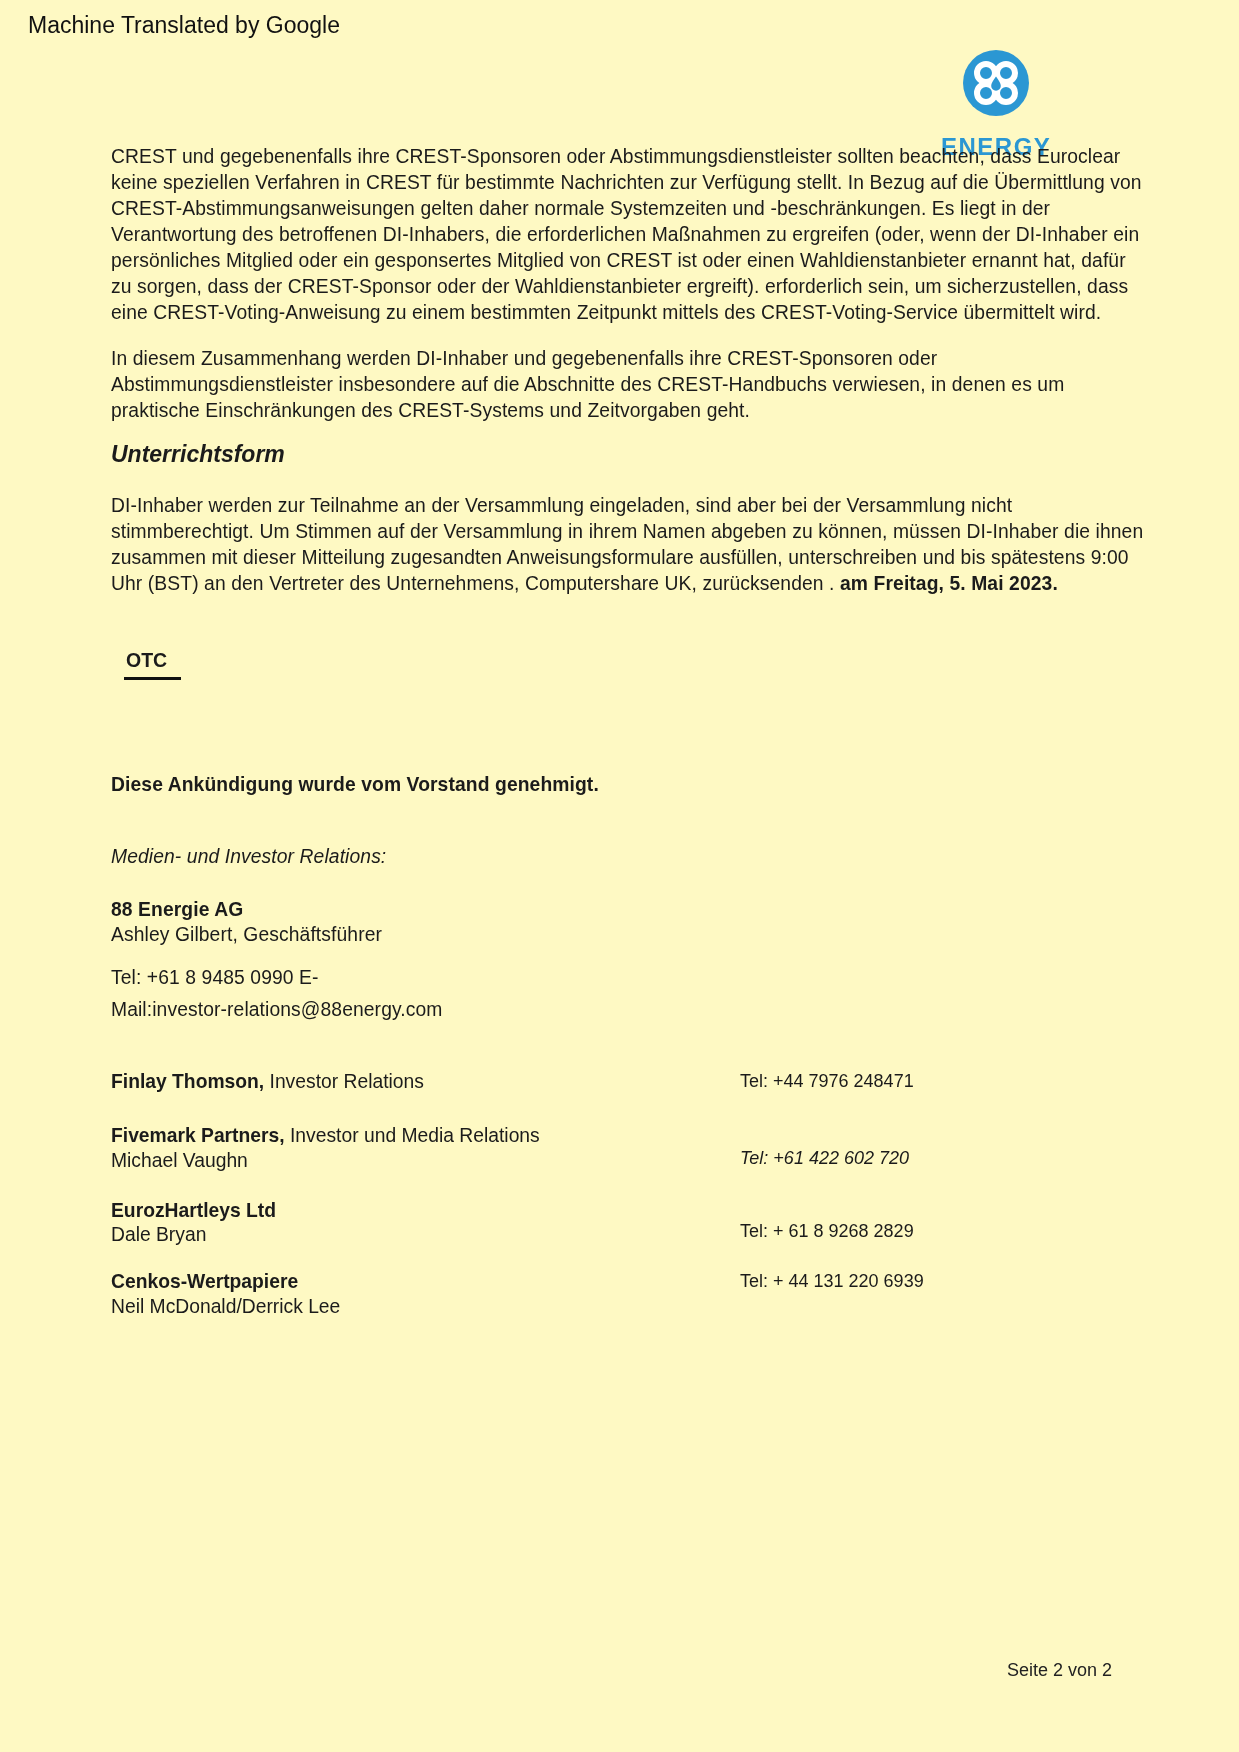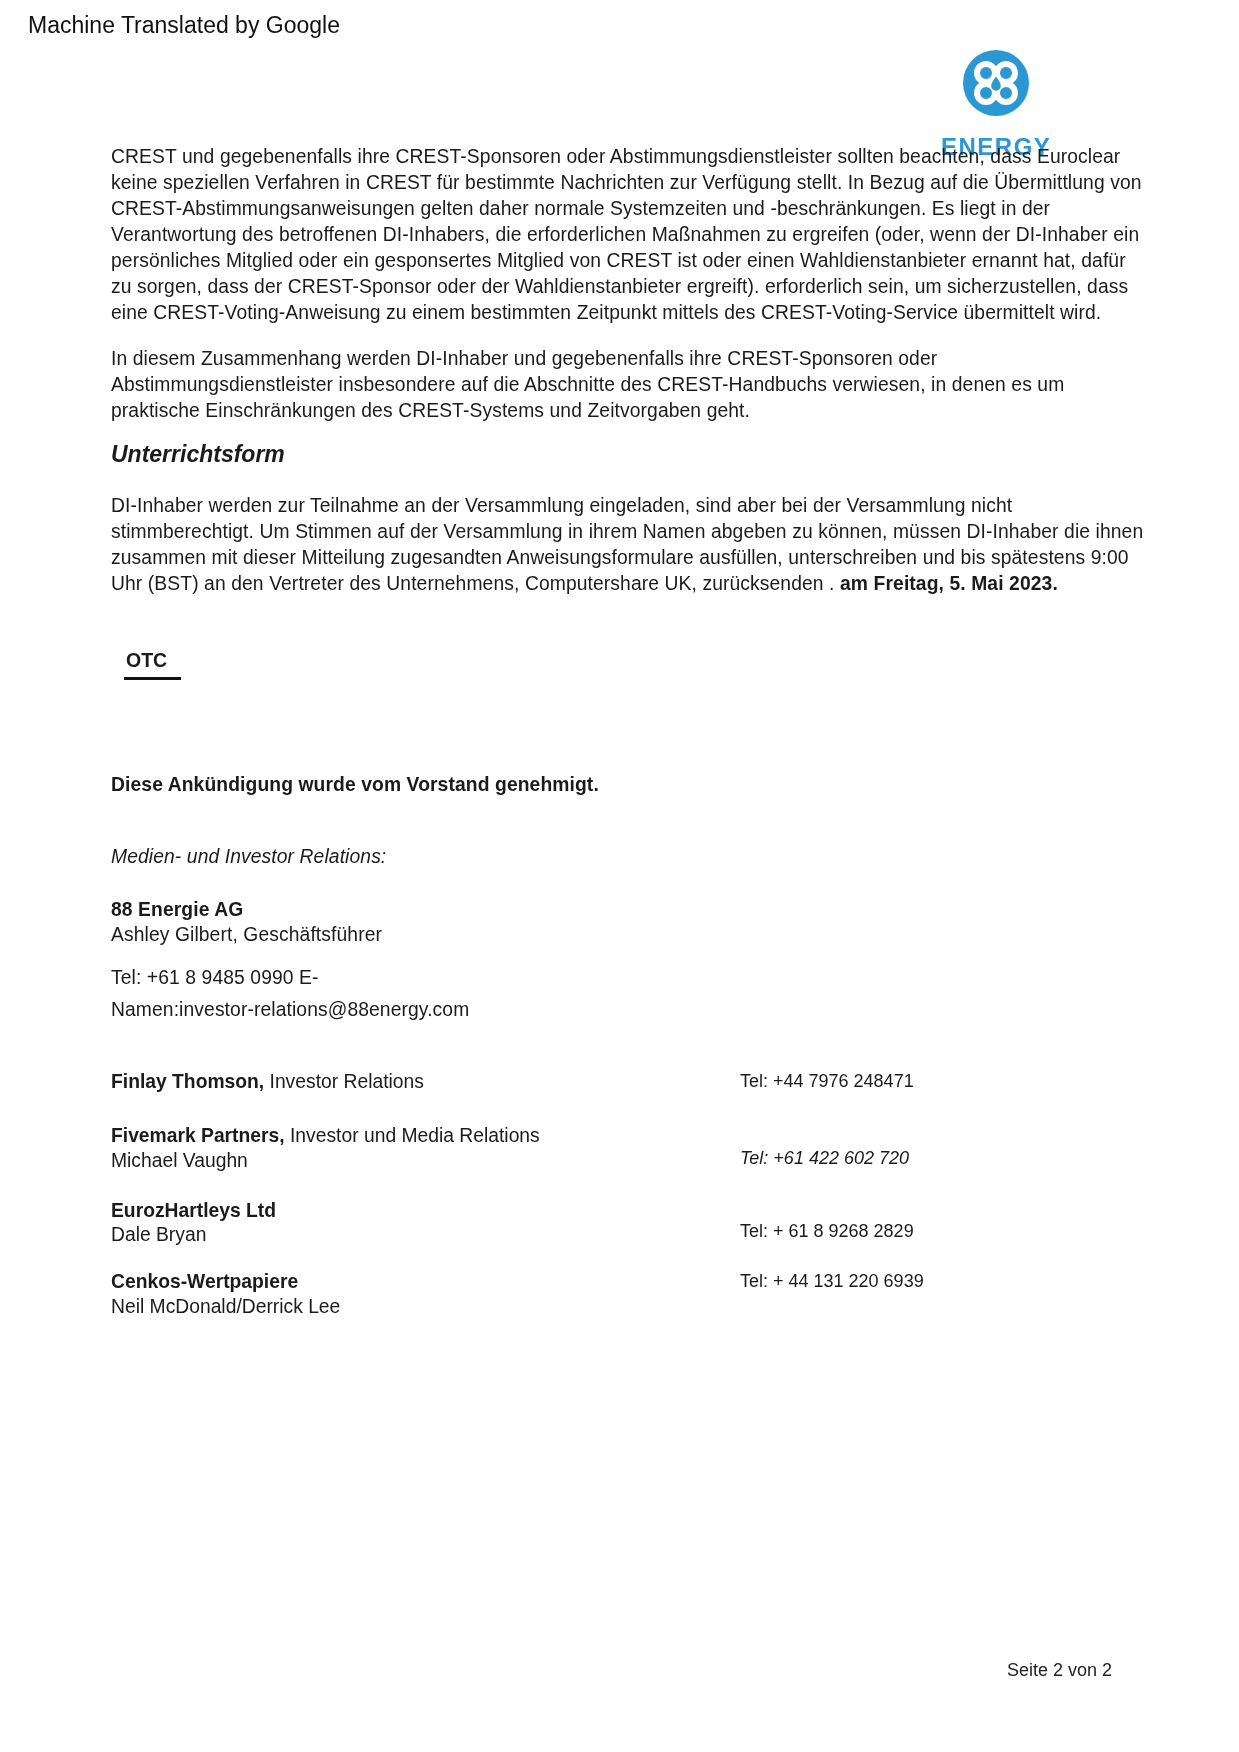--- a/index.html
+++ b/index.html
@@ -1,20 +1,20 @@
 <!DOCTYPE html>
 <html><head>
 <meta charset="utf-8">
 <style>
   html,body{margin:0;padding:0;background:#e8e8e8;}
   .page{
     position:relative;
     width:1239px;height:1752px;
     margin:0 auto;
-    background:#ffffff;
+    background:#fef9c3;
     font-family:"Liberation Sans",sans-serif;
     color:#1b1b1b;
     overflow:hidden;
   }
   .abs{position:absolute;}
   .body-text{font-size:19.3px;line-height:26px;letter-spacing:.1px;}
   .b{font-weight:bold;}
   .i{font-style:italic;}
   .watermark{font-size:23px;color:#111;}
   .logo-wrap{display:flex;align-items:center;gap:13px;}
@@ -70,21 +70,21 @@
   </div>
 
 
   <div class="abs body-text b" style="top:772px;left:111px;">Diese Ankündigung wurde vom Vorstand genehmigt.</div>
 
   <div class="abs body-text i" style="top:844px;left:111px;">Medien- und Investor Relations:</div>
 
   <div class="abs body-text b" style="top:897px;left:111px;">88 Energie AG</div>
   <div class="abs body-text" style="top:922px;left:111px;">Ashley Gilbert, Geschäftsführer</div>
   <div class="abs body-text" style="top:965px;left:111px;">Tel: +61 8 9485 0990 E-</div>
-  <div class="abs body-text" style="top:997px;left:111px;">Namen:investor-relations@88energy.com</div>
+  <div class="abs body-text" style="top:997px;left:111px;">Mail:investor-relations@88energy.com</div>
 
   <div class="abs contact-name" style="top:1071px;left:111px;"><span class="b">Finlay Thomson,</span><span> Investor Relations</span></div>
   <div class="abs contact-tel" style="top:1071px;left:740px;">Tel: +44 7976 248471</div>
 
   <div class="abs contact-name" style="top:1125px;left:111px;"><span class="b">Fivemark Partners,</span><span> Investor und Media Relations</span></div>
   <div class="abs contact-name" style="top:1150px;left:111px;">Michael Vaughn</div>
   <div class="abs contact-tel" style="top:1148px;left:740px;font-style:italic;">Tel: +61 422 602 720</div>
 
   <div class="abs contact-name b" style="top:1200px;left:111px;">EurozHartleys Ltd</div>
   <div class="abs contact-name" style="top:1224px;left:111px;">Dale Bryan</div>

